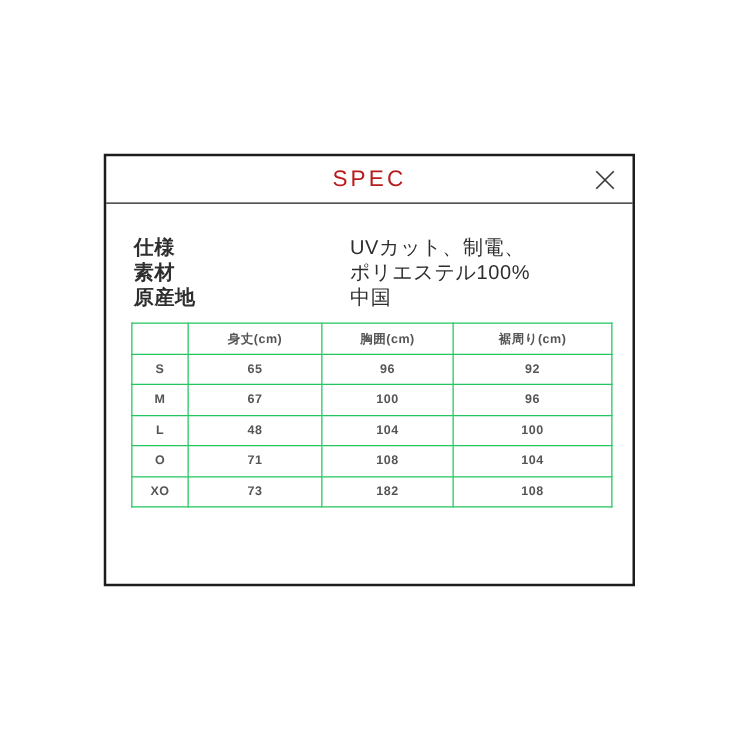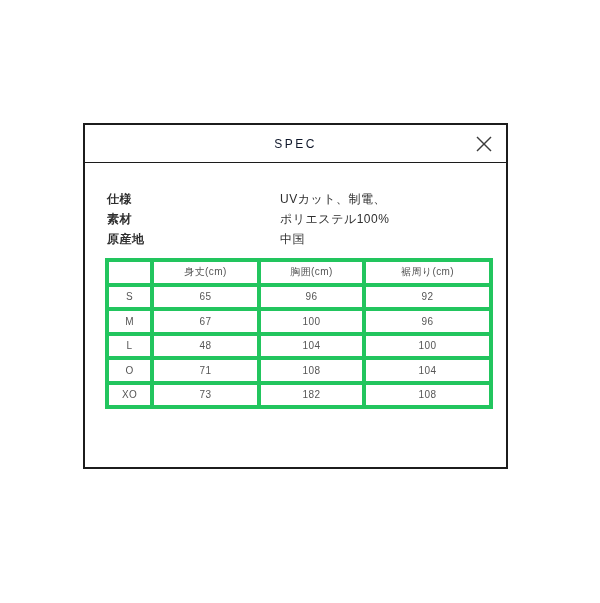--- a/index.html
+++ b/index.html
@@ -19,23 +19,23 @@
   }
   .modal-header {
     height: 38px;
     border-bottom: 1px solid #1c1c1c;
     display: flex;
     align-items: center;
     justify-content: center;
     position: relative;
   }
   .modal-title {
-    font-size: 12px;
+    font-size: 18px;
     letter-spacing: 2.5px;
-    color: #0f172a;
+    color: #b91c1c;
   }
   .close-btn {
     position: absolute;
     right: 10px; top: 50%;
     transform: translateY(-50%);
     background: none;
     border: none;
     padding: 3px;
     cursor: pointer;
     display: flex;
@@ -45,45 +45,45 @@
   .modal-body {
     padding: 26px 20px 0 20px;
   }
   .info-list {
     margin-bottom: 9px;
     padding-left: 2px;
   }
   .info-row {
     display: flex;
     line-height: 20px;
-    font-size: 12px;
+    font-size: 16px;
     color: #2e2e2e;
   }
   .info-label {
     width: 127px;
     font-weight: bold;
     letter-spacing: 0.5px;
   }
   .info-value {
     letter-spacing: 0.5px;
     margin-left: 46px;
   }
   table.size-table {
     width: 384px;
     border-collapse: collapse;
     table-layout: fixed;
     font-size: 10px;
     color: #555555;
   }
   table.size-table th,
   table.size-table td {
-    border: 4px solid #22c55e;
+    border: 1px solid #22c55e;
     text-align: center;
     vertical-align: middle;
-    font-weight: normal;
+    font-weight: bold;
     height: 24.5px;
     padding: 0;
     letter-spacing: 0.4px;
   }
   .col-size  { width: 45px; }
   .col-len   { width: 107px; }
   .col-chest { width: 105px; }
   .col-hem   { width: 127px; }
 </style>
 </head>

